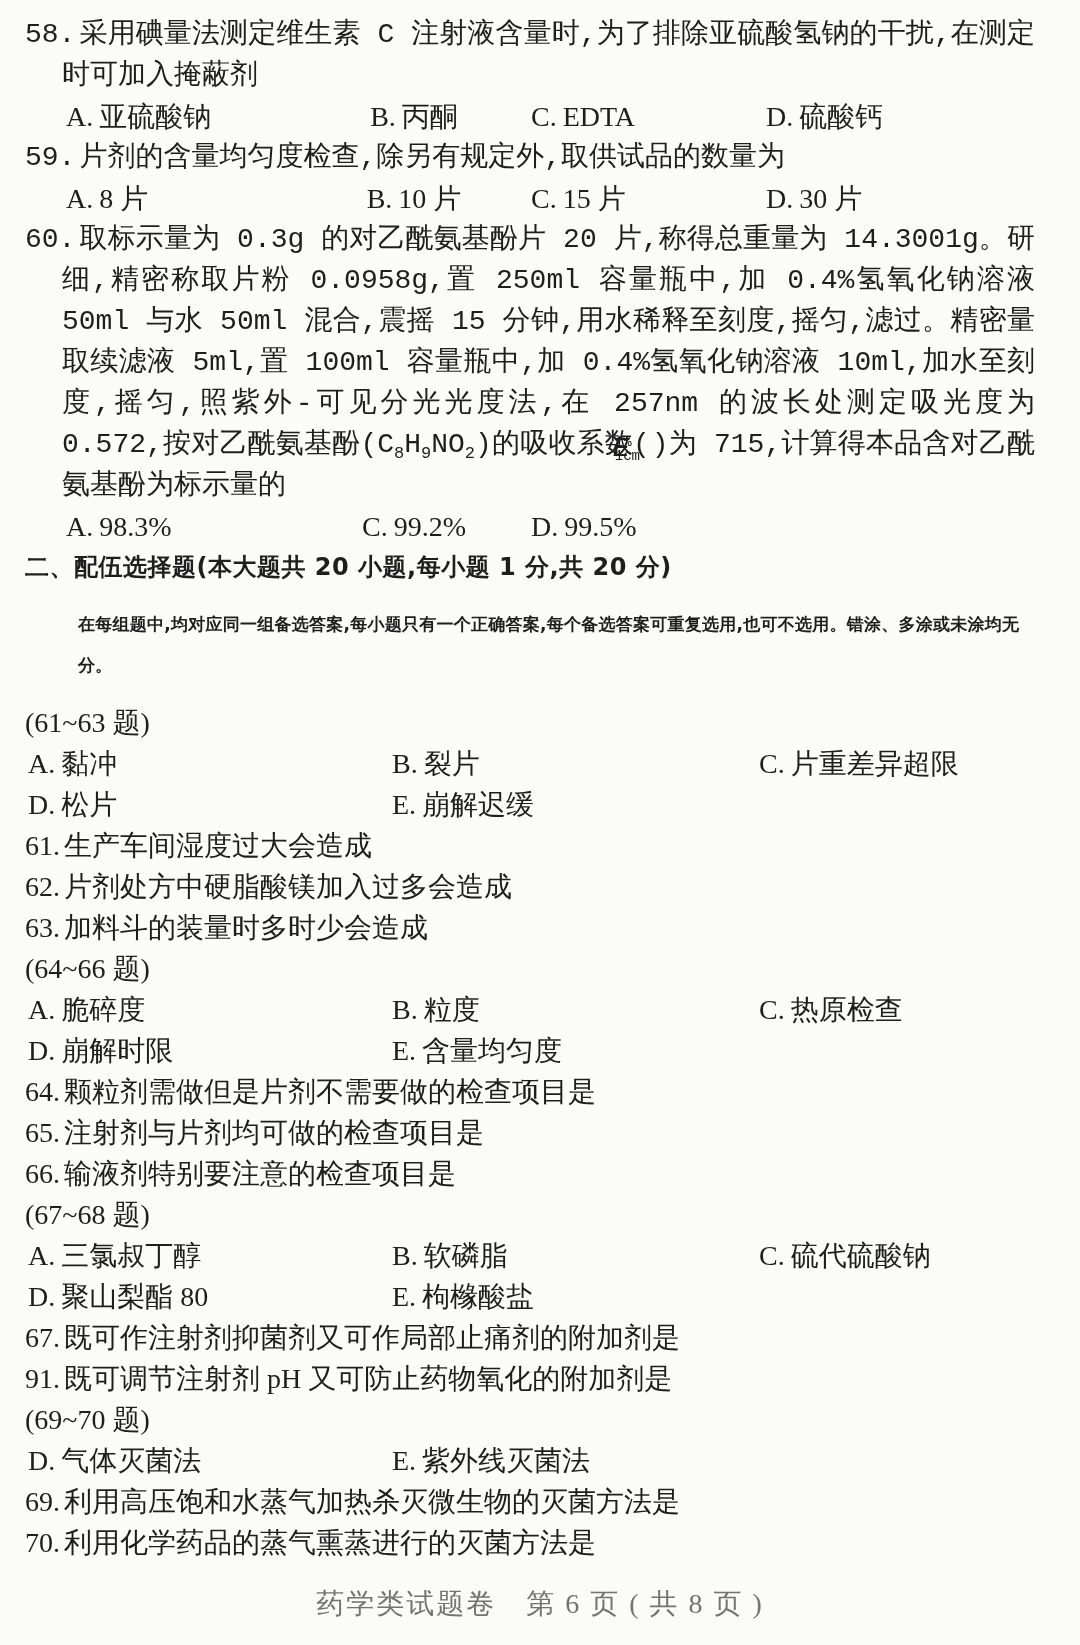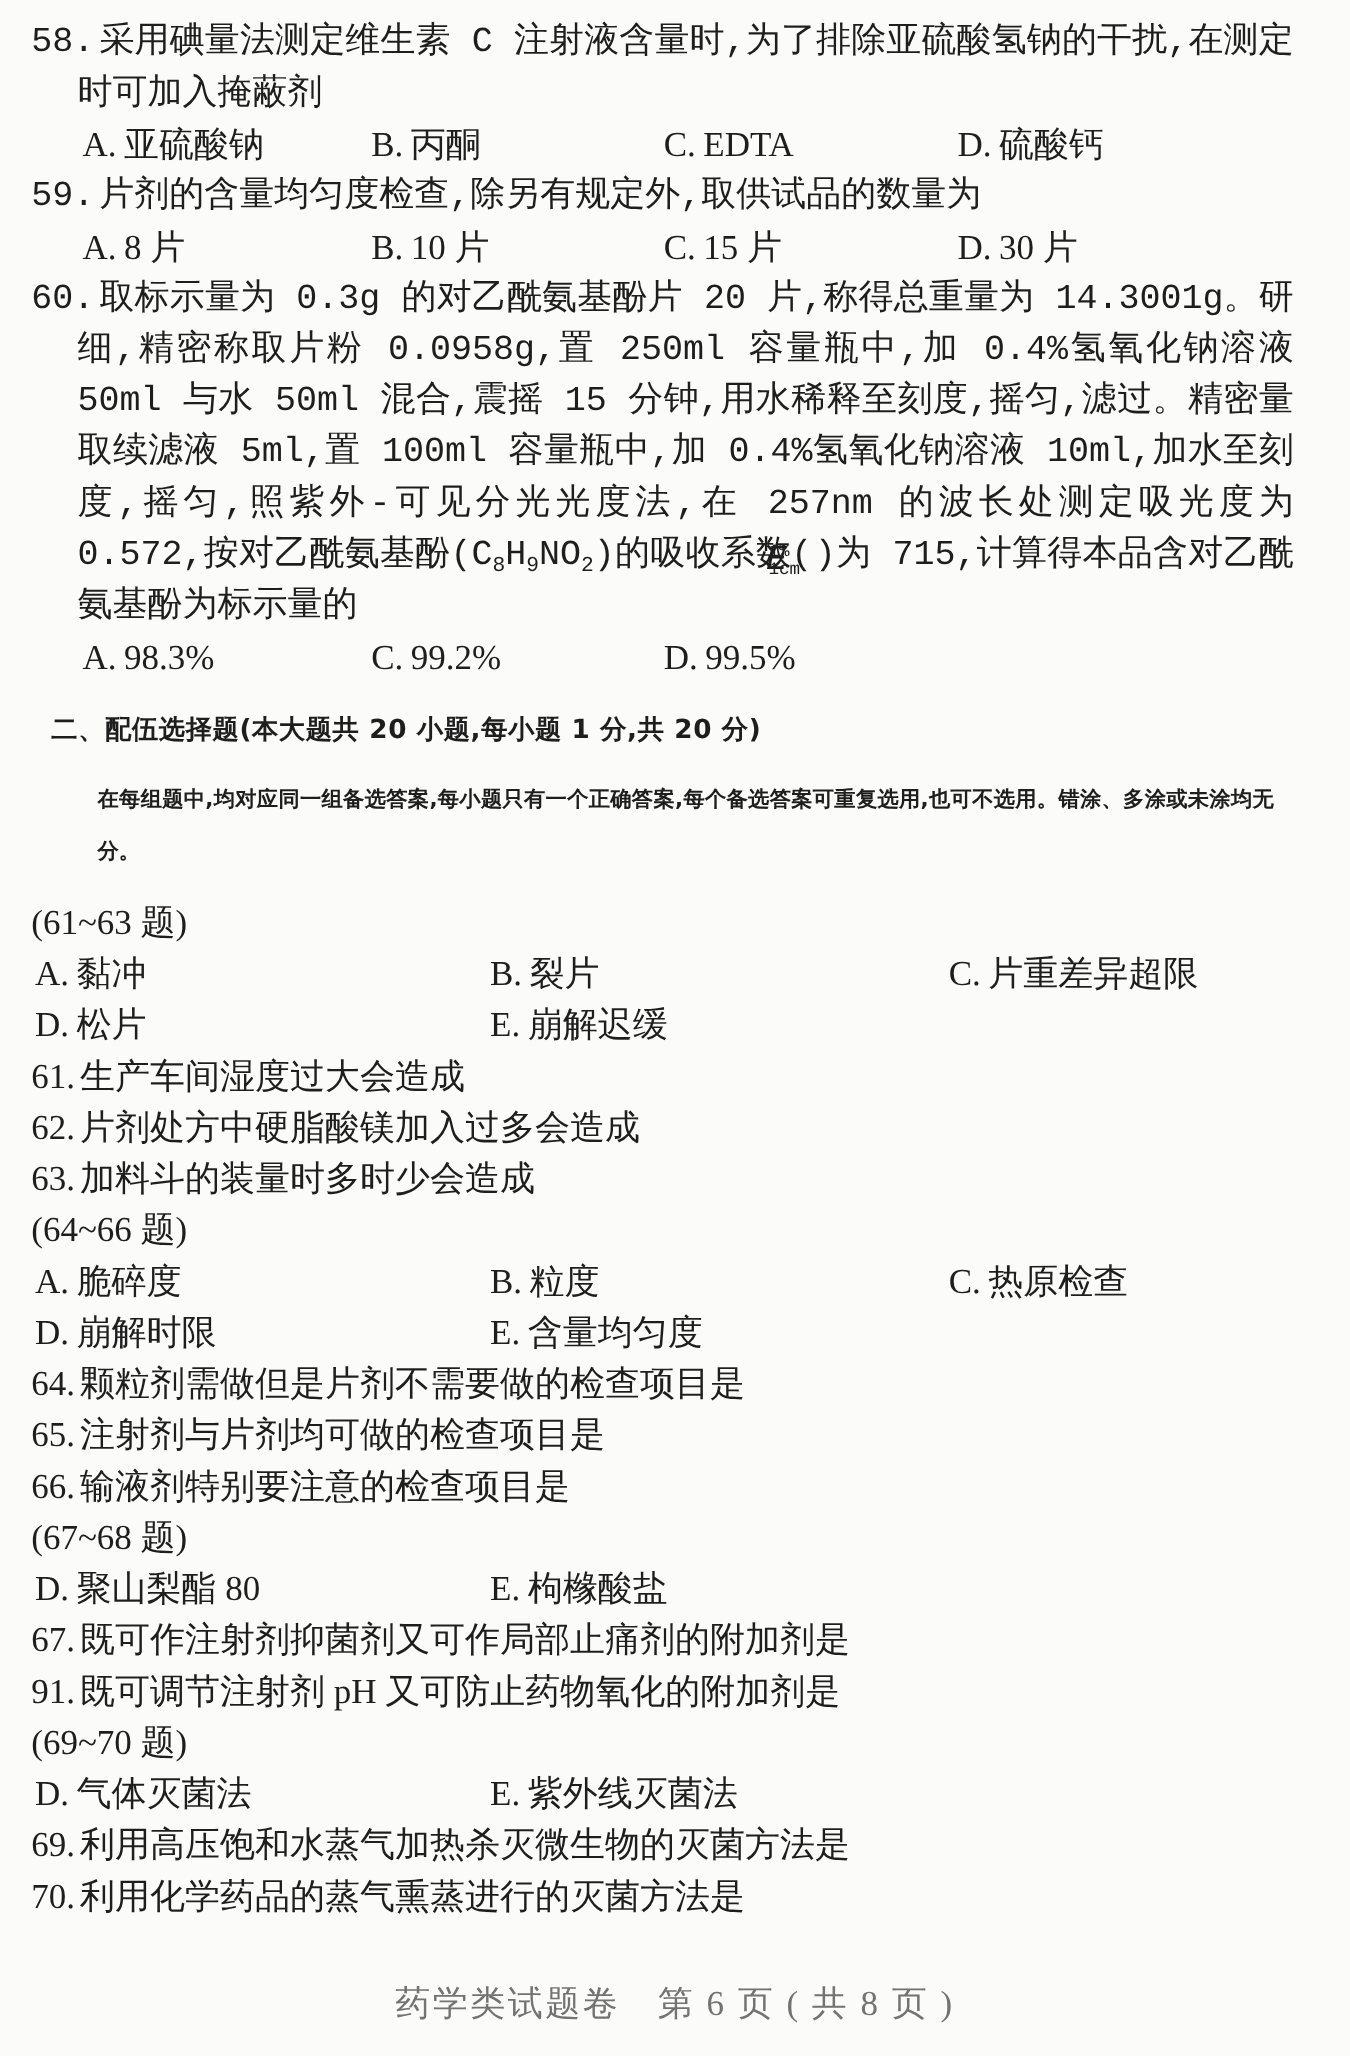--- a/index.html
+++ b/index.html
@@ -14,33 +14,33 @@
     font-family:"Liberation Serif","DejaVu Serif",serif;
     font-size:28px;
     line-height:41px;
     overflow:hidden;
   }
   .stem { margin:0; text-align:justify;font-family:Liberation Mono, monospace; }
   .hang { padding-left:37px; text-indent:-37px; }
   .qnum { margin-right:4px; }
   .opts4 { display:flex; padding-left:41px; white-space:nowrap; }
   .opts4 .opt:nth-child(1){ width:231px; }
-  .opts4 .opt:nth-child(2){ width:234px; }
+  .opts4 .opt:nth-child(2){ width:234px;text-align:center; }
   .opts4 .opt:nth-child(3){ width:235px; }
   .opts4 .opt:nth-child(4){ flex:1; }
   .optsg { display:flex; padding-left:3px; white-space:nowrap; }
   .optsg .g1 { width:364px; }
   .optsg .g2 { width:367px; }
   .optsg .g3 { flex:1; }
   .olabel { margin-right:6px; }
   .sec-heading {
-    margin:16px;
+    margin:0;
     font-family:"DejaVu Sans","Liberation Sans",sans-serif;
     font-weight:bold;
-    font-size:21px;
+    font-size:24px;
     letter-spacing:0.5px;
   }
   .instructions {
     margin:16px;
     padding-left:37px;
     text-align:justify;
     font-family:"DejaVu Sans","Liberation Sans",sans-serif;
     font-weight:bold;
     font-size:17px;
   }
@@ -130,20 +130,25 @@
       <span class="g2"><span class="olabel">E.</span><span>含量均匀度</span></span>
     </div>
     <div><span class="qnum">64.</span><span>颗粒剂需做但是片剂不需要做的检查项目是</span></div>
     <div><span class="qnum">65.</span><span>注射剂与片剂均可做的检查项目是</span></div>
     <div><span class="qnum">66.</span><span>输液剂特别要注意的检查项目是</span></div>
   </div>
 
   <div>
     <div class="grp-range">(67~68 题)</div>
     <div class="optsg">
+      <span class="g1"><span class="olabel">A.</span><span>三氯叔丁醇</span></span>
+      <span class="g2"><span class="olabel">B.</span><span>软磷脂</span></span>
+      <span class="g3"><span class="olabel">C.</span><span>硫代硫酸钠</span></span>
+    </div>
+    <div class="optsg">
       <span class="g1"><span class="olabel">D.</span><span>聚山梨酯 80</span></span>
       <span class="g2"><span class="olabel">E.</span><span>枸橼酸盐</span></span>
     </div>
     <div><span class="qnum">67.</span><span>既可作注射剂抑菌剂又可作局部止痛剂的附加剂是</span></div>
     <div><span class="qnum">91.</span><span>既可调节注射剂 pH 又可防止药物氧化的附加剂是</span></div>
   </div>
 
   <div>
     <div class="grp-range">(69~70 题)</div>
     <div class="optsg">

